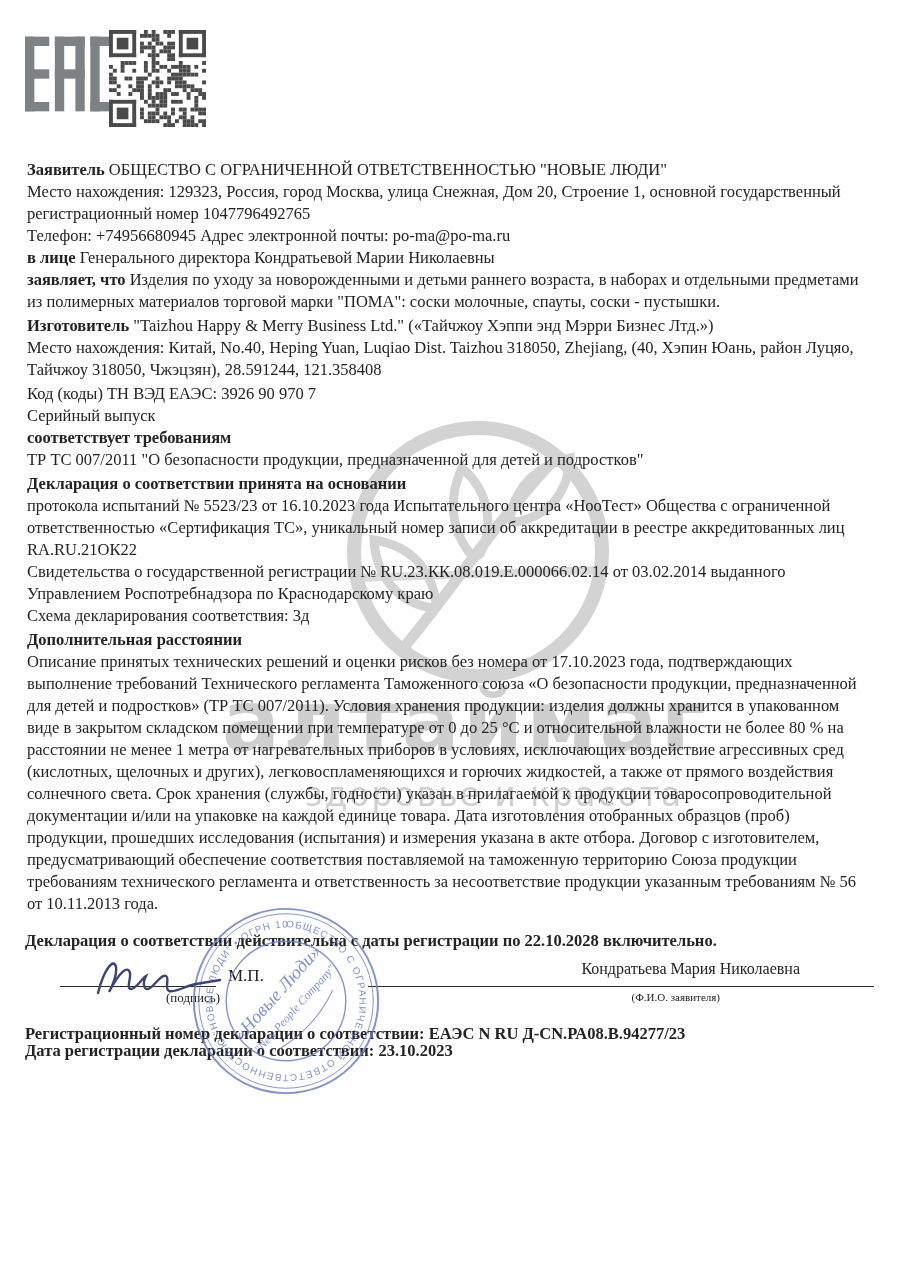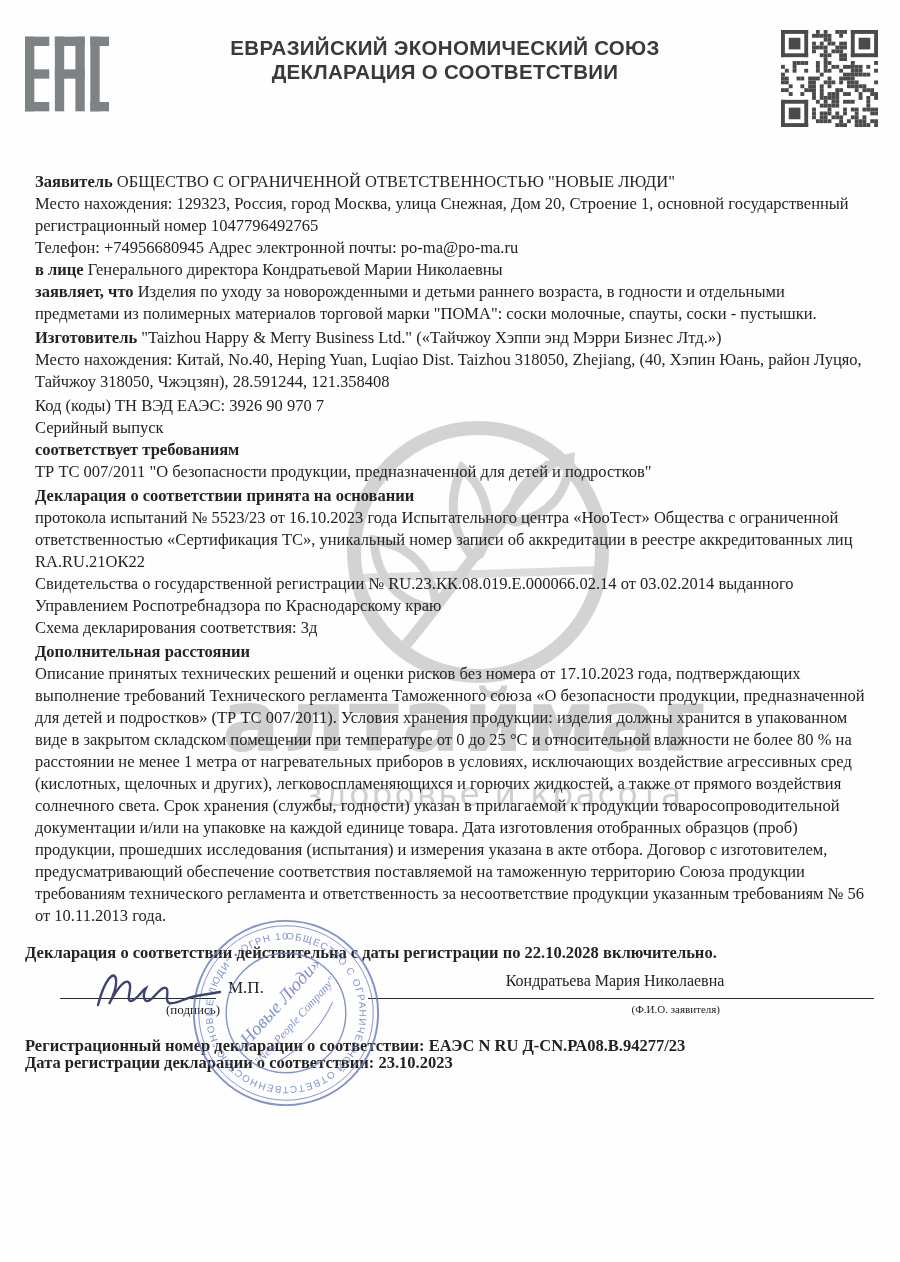--- a/index.html
+++ b/index.html
@@ -10,42 +10,42 @@
   
   .header{display:flex;align-items:flex-start;padding:30px 22px 0 25px;}
   .eac-logo{width:84px;height:80px;flex:0 0 auto;margin-top:4px;}
   .title-wrap{flex:1;text-align:center;padding-top:6px;}
   .title-line{
     font-family:"Liberation Sans", sans-serif;font-weight:bold;
     font-size:20.5px;line-height:24px;color:#3a3a3a;letter-spacing:.3px;
   }
   .qr{width:97px;height:97px;flex:0 0 auto;}
   
-  .doc-body{padding:0 35px;margin-top:44px;position:relative;z-index:3;}
+  .doc-body{padding:0 27px;margin-top:32px;position:relative;z-index:3;}
   .doc-body p{margin:0;font-size:16.5px;line-height:22px;}
   .doc-body p.sp{margin-top:2px;}
   .doc-body b{font-weight:bold;}
   
   .wm{position:absolute;z-index:1;pointer-events:none;}
   .wm-circle{left:338px;top:412px;width:280px;height:280px;opacity:.42;}
   .wm-brand{
     left:222px;top:676px;width:600px;font-family:"DejaVu Sans", sans-serif;
     font-weight:bold;font-size:86px;line-height:90px;color:#8f8f8f;opacity:.42;
     letter-spacing:3px;white-space:nowrap;
   }
   .wm-tagline{
     left:305px;top:775px;font-family:"DejaVu Sans", sans-serif;
     font-size:33px;color:#a9a9a9;opacity:.55;letter-spacing:2px;white-space:nowrap;
   }
   
   .footer{position:relative;height:320px;margin-top:0;z-index:3;}
   .validity{
     position:absolute;left:25px;top:16px;font-size:16.5px;font-weight:bold;white-space:nowrap;
   }
-  .fio-name{position:absolute;left:430px;top:45px;width:370px;text-align:center;font-size:16px;}
+  .fio-name{position:absolute;left:430px;top:45px;width:370px;text-align:right;font-size:16px;}
   .mp-label{position:absolute;left:228px;top:51px;font-size:17px;}
   .sig-line{position:absolute;top:71px;border-top:1.6px solid #2a2a2a;}
   .sig-line.left{left:60px;width:156px;}
   .sig-line.right{left:368px;width:506px;}
   .sig-caption{position:absolute;font-size:13px;text-align:right;}
   .sig-caption.left{left:90px;top:75px;width:130px;}
   .sig-caption.right{left:520px;top:76px;width:200px;font-size:11px;}
   .reg-line{position:absolute;left:25px;font-size:16.5px;font-weight:bold;white-space:nowrap;}
   .reg-number{top:109px;}
   .reg-date{top:126px;}
@@ -79,24 +79,20 @@
           <rect x="0" y="70" width="26" height="10"></rect>
         <rect x="32" y="0" width="10" height="80"></rect>
           <rect x="54" y="0" width="10" height="80"></rect>
         <rect x="32" y="0" width="32" height="10"></rect>
           <rect x="32" y="35" width="32" height="10"></rect>
         <rect x="70" y="0" width="10" height="80"></rect>
           <rect x="70" y="0" width="20" height="10"></rect>
         <rect x="70" y="70" width="20" height="10"></rect>
       </g>
     </svg>
-    <div class="title-wrap">
-      <div class="title-line">ЕВРАЗИЙСКИЙ ЭКОНОМИЧЕСКИЙ СОЮЗ</div>
-      <div class="title-line">ДЕКЛАРАЦИЯ О СООТВЕТСТВИИ</div>
-    </div>
     <svg class="qr" viewBox="0 0 100 100">
       <rect x="0" y="0" width="100" height="100" fill="#ffffff"></rect>
       <g id="qr-modules" fill="#4a4a4a">
           <rect x="36" y="0" width="4" height="4"></rect>
           <rect x="44" y="0" width="4" height="4"></rect>
           <rect x="56" y="0" width="4" height="4"></rect>
           <rect x="60" y="0" width="4" height="4"></rect>
           <rect x="64" y="0" width="4" height="4"></rect>
           <rect x="32" y="4" width="4" height="4"></rect>
           <rect x="36" y="4" width="4" height="4"></rect>
@@ -318,21 +314,21 @@
           <rect x="8" y="80" width="12" height="12"></rect>
         </g>
     </svg>
   </div>
 
   <div class="doc-body">
     <p><b>Заявитель</b><span> ОБЩЕСТВО С ОГРАНИЧЕННОЙ ОТВЕТСТВЕННОСТЬЮ "НОВЫЕ ЛЮДИ"</span></p>
     <p><span>Место нахождения: 129323, Россия, город Москва, улица Снежная, Дом 20, Строение 1, основной государственный регистрационный номер 1047796492765</span></p>
     <p><span>Телефон: +74956680945 Адрес электронной почты: po-ma@po-ma.ru</span></p>
     <p><b>в лице</b><span> Генерального директора Кондратьевой Марии Николаевны</span></p>
-    <p><b>заявляет, что</b><span> Изделия по уходу за новорожденными и детьми раннего возраста, в годности и отдельными предметами из полимерных материалов торговой марки "ПОМА": соски молочные, спауты, соски - пустышки.</span></p>
+    <p><b>заявляет, что</b><span> Изделия по уходу за новорожденными и детьми раннего возраста, в наборах и отдельными предметами из полимерных материалов торговой марки "ПОМА": соски молочные, спауты, соски - пустышки.</span></p>
     <p class="sp"><b>Изготовитель</b><span> "Taizhou Happy &amp; Merry Business Ltd." («Тайчжоу Хэппи энд Мэрри Бизнес Лтд.»)</span></p>
     <p><span>Место нахождения: Китай, No.40, Heping Yuan, Luqiao Dist. Taizhou 318050, Zhejiang, (40, Хэпин Юань, район Луцяо, Тайчжоу 318050, Чжэцзян), 28.591244, 121.358408</span></p>
     <p class="sp"><span>Код (коды) ТН ВЭД ЕАЭС: 3926 90 970 7</span></p>
     <p><span>Серийный выпуск</span></p>
     <p><b>соответствует требованиям</b></p>
     <p><span>ТР ТС 007/2011 "О безопасности продукции, предназначенной для детей и подростков"</span></p>
     <p class="sp"><b>Декларация о соответствии принята на основании</b></p>
     <p><span>протокола испытаний № 5523/23 от 16.10.2023 года Испытательного центра «НооТест» Общества с ограниченной ответственностью «Сертификация ТС», уникальный номер записи об аккредитации в реестре аккредитованных лиц RA.RU.21ОК22</span></p>
     <p><span>Свидетельства о государственной регистрации № RU.23.КК.08.019.Е.000066.02.14 от 03.02.2014 выданного Управлением Роспотребнадзора по Краснодарскому краю</span></p>
     <p><span>Схема декларирования соответствия: 3д</span></p>

